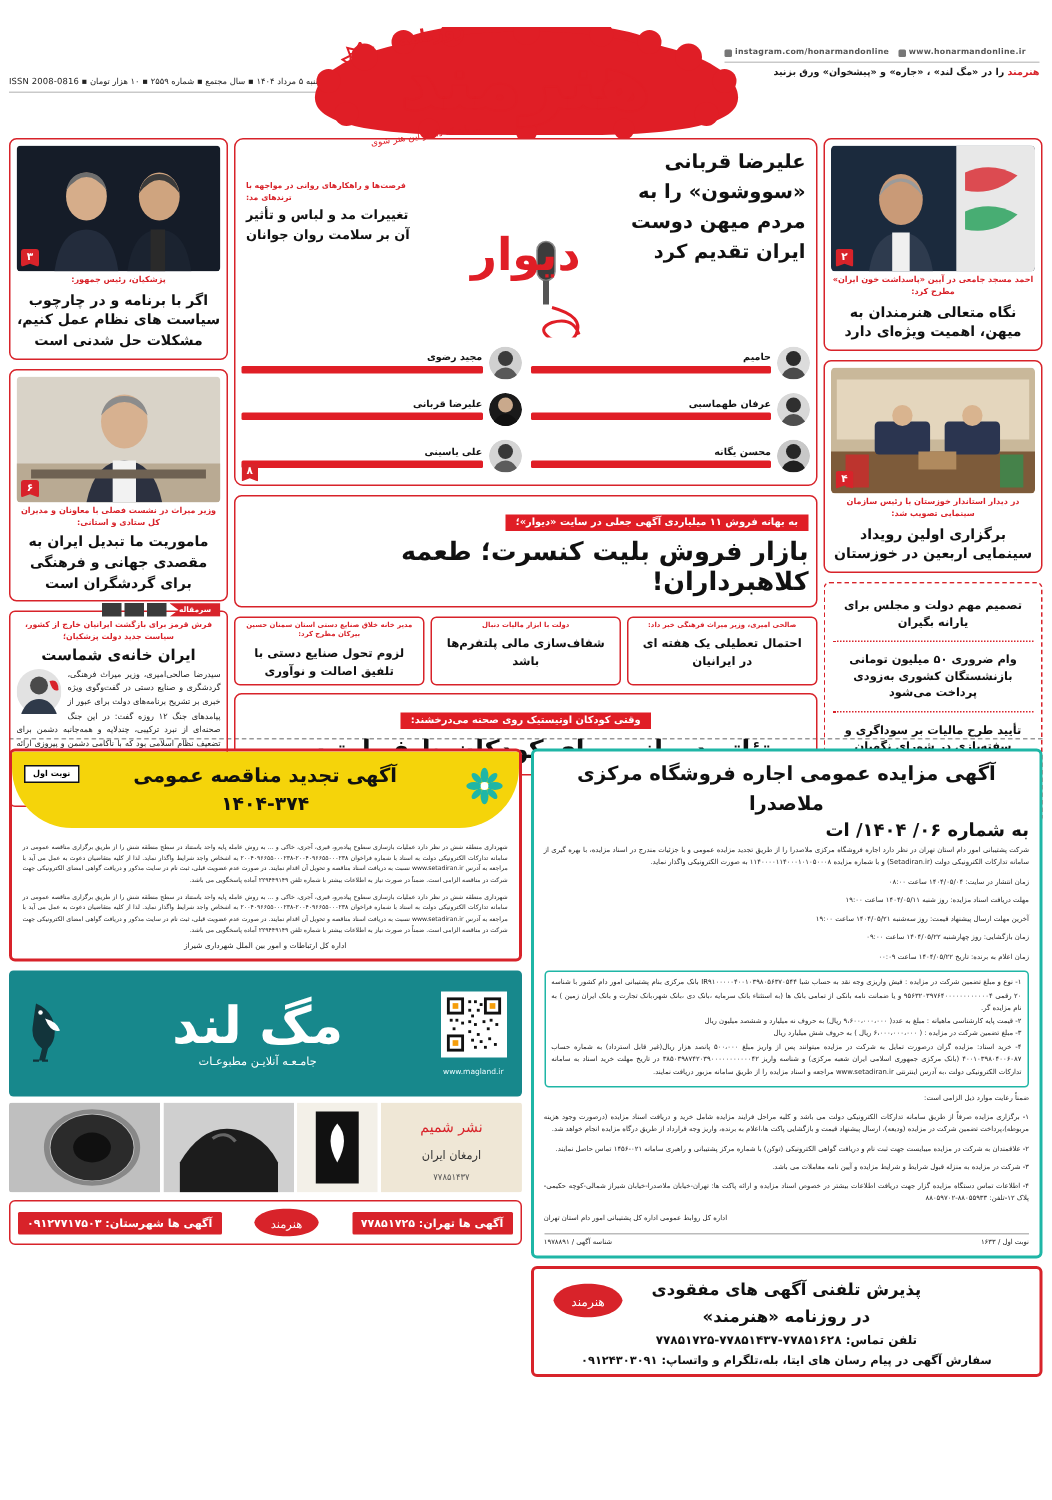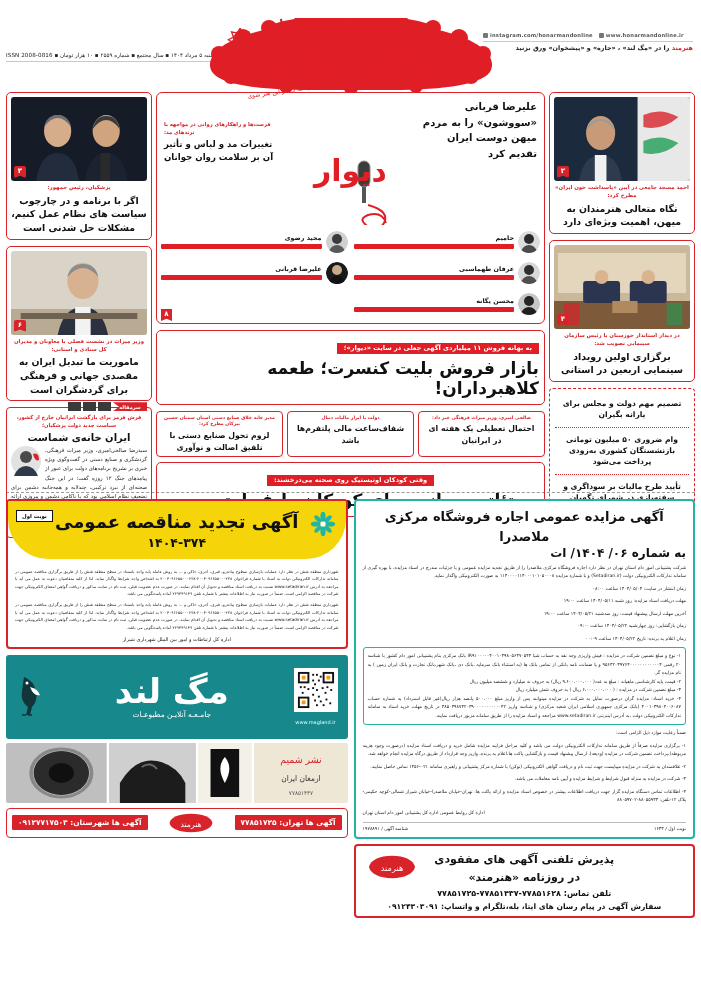--- a/index.html
+++ b/index.html
@@ -49,21 +49,21 @@
   .kicker { color:#d8232a; font-size:5.4px; text-align:center; line-height:1.45; margin-top:3px; font-weight:bold;}
   .headline { font-size:9.4px; font-weight:bold; text-align:center; line-height:1.45; color:#111; margin-top:2px; }
 
   .dotbox { border:1.4px dashed #d8232a; border-radius:4px; padding:3px 5px; }
   .dot-item { font-size:7.6px; font-weight:bold; text-align:center; line-height:1.5; color:#111; padding:6px 0; }
   .dot-sep { border-top:1.2px dotted #d8232a; }
 
   
   .hero { border:1.6px solid #d8232a; border-radius:6px; position:relative; height:232px; padding:5px; overflow:hidden; }
   .hero-title { position:absolute; right:0; left:0; top:60px; text-align:center; font-size:30px; font-weight:bold; color:#e01e26; }
-  .hero-kicker-r { position:absolute; right:7px; top:6px; width:120px; text-align:right; font-size:10px; font-weight:bold; line-height:1.55; color:#111;}
+  .hero-kicker-r { position:absolute; right:7px; top:6px; width:120px; text-align:right; font-size:13px; font-weight:bold; line-height:1.55; color:#111;}
   .hero-kicker-l { position:absolute; left:7px; top:28px; width:116px; text-align:left; }
   .hk-red { color:#d8232a; font-size:5.2px; font-weight:bold; line-height:1.45; }
   .hk-blk { font-size:8.6px; font-weight:bold; line-height:1.5; color:#111; margin-top:2px;}
   .mic { position:absolute; right:150px; top:62px; width:60px; height:70px; }
 
   .artists { position:absolute; left:4px; right:4px; bottom:4px; height:92px;
              display:grid; grid-template-columns:1fr 1fr; gap:2px 6px; }
   .artist { display:flex; align-items:center; gap:4px; }
   .art-av { width:22px; height:22px; border-radius:50%; flex:0 0 22px; overflow:hidden; }
   .art-tx { flex:1; }
@@ -105,21 +105,21 @@
   .ad-green { border:2.5px solid #1fb6a6; border-radius:4px; padding:6px 7px; background:#fff; }
   .ad-title { text-align:center; font-size:13px; font-weight:bold; color:#111; line-height:1.5; }
   .ad-sub { text-align:right; font-size:12px; font-weight:bold; color:#111; }
   .ad-text { font-size:4.6px; line-height:1.85; text-align:justify; color:#222; margin-top:4px; }
   .ad-box { border:1.2px solid #1fb6a6; border-radius:3px; padding:4px; margin-top:4px; }
   .ad-box .ad-text { margin-top:0; }
   .ad-foot { display:flex; justify-content:space-between; font-size:4.6px; color:#222; margin-top:5px; border-top:1px solid #bbb; padding-top:3px;}
 
   .ad-yellow-wrap { border:2px solid #d8232a; border-radius:4px; overflow:hidden; background:#fff; }
   .ad-yellow { background:#f5d40a; padding:7px 8px 9px; position:relative; border-radius:0 0 40px 40px; }
-  .ay-title { text-align:center; font-size:18px; font-weight:bold; color:#111; line-height:1.5; }
+  .ay-title { text-align:center; font-size:13px; font-weight:bold; color:#111; line-height:1.5; }
   .ay-num { text-align:center; font-size:12.5px; font-weight:bold; color:#111; }
   .ay-badge { position:absolute; left:8px; top:9px; border:1px solid #111; background:#fff; font-size:5.4px;
               padding:2px 5px; font-weight:bold; }
   .ay-logo { position:absolute; right:10px; top:10px; width:26px; height:26px; }
   .ad-white { padding:5px 7px; }
   .ad-white .ad-text { font-size:4.1px; line-height:1.8; }
   .ad-signline { text-align:center; font-size:5px; color:#222; margin-top:5px; }
 
   .magland { background:#17888c; border-radius:3px; padding:8px 10px; display:flex; align-items:center;
              justify-content:space-between; margin-top:6px; height:84px; }
@@ -245,21 +245,21 @@
             <circle cx="49" cy="32" r="7" fill="#d9b48f"></circle>
             <rect x="78" y="36" width="38" height="22" rx="3" fill="#2b3550"></rect>
             <circle cx="97" cy="32" r="7" fill="#d9b48f"></circle>
             <rect x="60" y="56" width="26" height="12" fill="#b08a5e"></rect>
             <rect x="10" y="58" width="16" height="22" fill="#d8232a" opacity=".7"></rect>
             <rect x="116" y="58" width="16" height="22" fill="#1f9d55" opacity=".6"></rect>
           </svg>
           <div class="pagebadge">۴</div>
         </div>
         <div class="kicker">در دیدار استاندار خوزستان با رئیس سازمان سینمایی تصویب شد:</div>
-        <div class="headline">برگزاری اولین رویداد سینمایی اربعین در استانی</div>
+        <div class="headline">برگزاری اولین رویداد سینمایی اربعین در خوزستان</div>
       </div>
 
       <div class="dotbox">
         <div class="dot-item">تصمیم مهم دولت و مجلس برای یارانه بگیران</div>
         <div class="dot-sep"></div>
         <div class="dot-item">وام ضروری ۵۰ میلیون تومانی بازنشستگان کشوری به‌زودی پرداخت می‌شود</div>
         <div class="dot-sep"></div>
         <div class="dot-item">تأیید طرح مالیات بر سوداگری و سفته‌بازی در شورای نگهبان</div>
         <div class="dot-sep"></div>
         <div class="dot-item">اینترنت رایگان از مسیر نجف تا کربلا</div>
@@ -343,37 +343,50 @@
                   <circle cx="11" cy="11" r="11" fill="#c8c8c8"></circle>
                   <circle cx="11" cy="8" r="5" fill="#262626"></circle>
                   <path d="M2 22 q3 -8 9 -8 q6 0 9 8 Z" fill="#1f1f1f"></path>
                 </svg>
             </div>
             <div class="art-tx">
               <div class="art-nm">محسن یگانه</div>
               <div class="art-bar"></div>
             </div>
           </div>
+          <div class="artist">
+            <div class="art-av">
+              <svg viewBox="0 0 22 22">
+                  <circle cx="11" cy="11" r="11" fill="#d4d4d4"></circle>
+                  <circle cx="11" cy="8" r="5" fill="#383838"></circle>
+                  <path d="M2 22 q3 -8 9 -8 q6 0 9 8 Z" fill="#5c5c5c"></path>
+                </svg>
+            </div>
+            <div class="art-tx">
+              <div class="art-nm">علی یاسینی</div>
+              <div class="art-bar"></div>
+            </div>
+          </div>
         </div>
         <div class="hero-pagebadge">۸</div>
       </div>
 
       <div class="bigbox">
         <span class="bb-tag">به بهانه فروش ۱۱ میلیاردی آگهی جعلی در سایت «دیوار»؛</span>
         <div class="bb-head">بازار فروش بلیت کنسرت؛ طعمه کلاهبرداران!</div>
       </div>
 
       <div class="trio">
         <div class="trio-cell">
           <div class="tc-k">صالحی امیری، وزیر میراث فرهنگی خبر داد:</div>
           <div class="tc-h">احتمال تعطیلی یک هفته ای در ایرانیان</div>
         </div>
         <div class="trio-cell">
           <div class="tc-k">دولت با ابزار مالیات دنبال</div>
-          <div class="tc-h">شفاف‌ساعت مالی پلتفرم‌ها باشد</div>
+          <div class="tc-h">شفاف‌سازی مالی پلتفرم‌ها باشد</div>
         </div>
         <div class="trio-cell">
           <div class="tc-k">مدیر خانه خلاق صنایع دستی استان سمنان حسین بیرکان مطرح کرد:</div>
           <div class="tc-h">لزوم تحول صنایع دستی با تلفیق اصالت و نوآوری</div>
         </div>
       </div>
 
       <div class="bigbox2">
         <span class="bb-tag">وقتی کودکان اوتیستیک روی صحنه می‌درخشند:</span>
         <div class="bb-head">تئاتر درمانی برای کودکان طیف اوتیسم</div>

